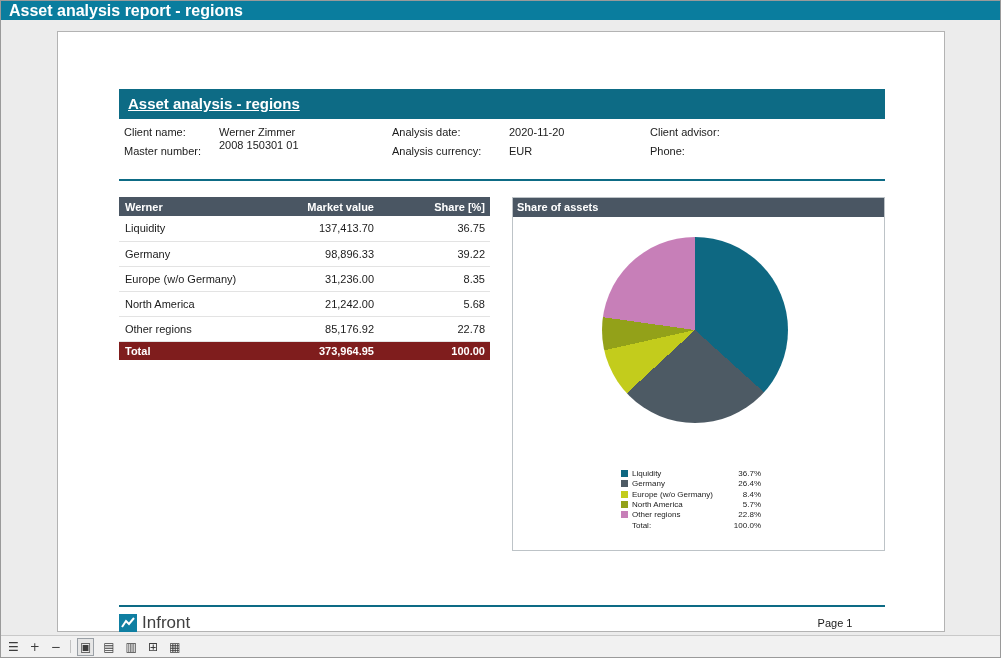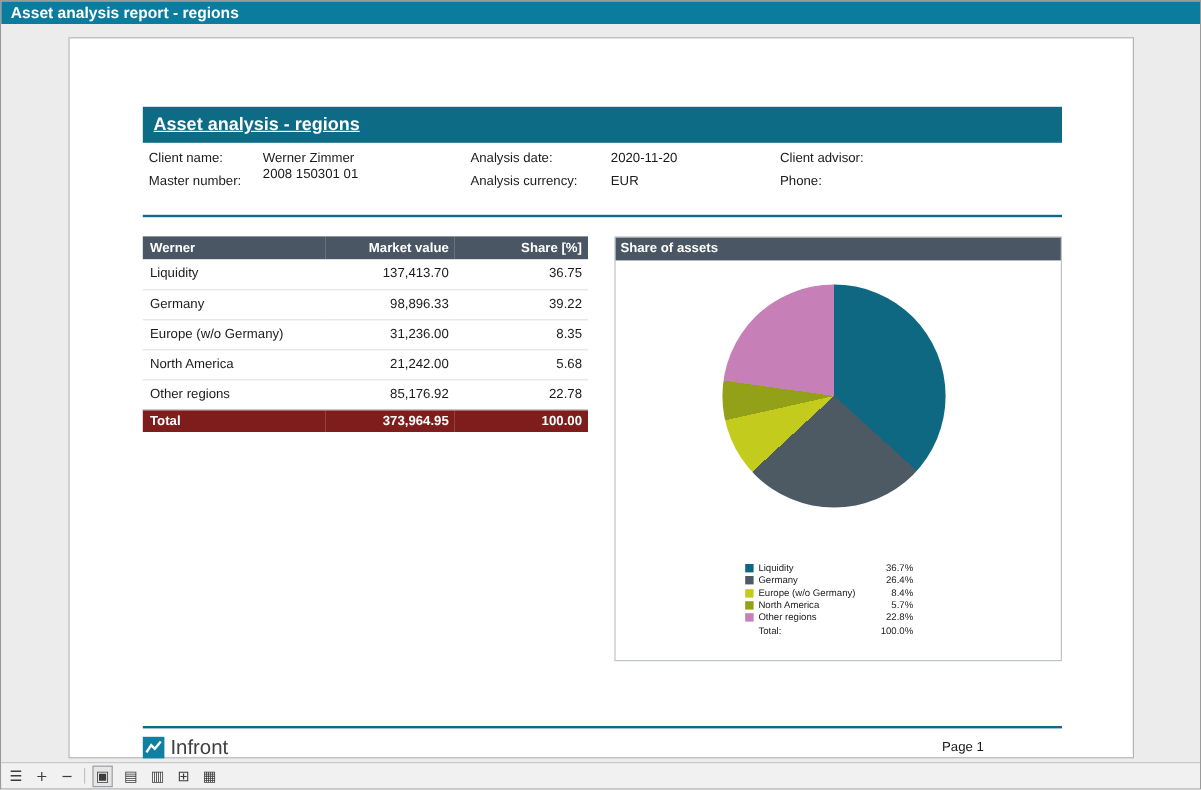--- a/index.html
+++ b/index.html
@@ -3,21 +3,21 @@
 <meta charset="utf-8">
 <style>
   * { box-sizing: border-box; }
   html,body { margin:0; padding:0; width:1001px; height:658px; background:#ececec;
               font-family:"Liberation Sans", sans-serif; }
   .window { position:relative; width:1001px; height:658px; border:1px solid #9a9a9a;
             background:#ececec; overflow:hidden; }
 
   
   .titlebar { position:absolute; top:0; left:0; right:0; height:19px; background:#0a7d9e;
-              color:#fff; font-size:13px; font-weight:bold; line-height:19px; padding-left:8px; }
+              color:#fff; font-size:16px; font-weight:bold; line-height:19px; padding-left:8px; }
 
   
   .content { position:absolute; top:19px; left:0; right:0; bottom:22px; background:#ececec; }
   .page { position:absolute; left:56px; top:11px; width:888px; height:601px; background:#fff;
           border:1px solid #b3b3b3; }
 
   .rpt-header { position:absolute; left:61px; top:57px; width:766px; height:30px; background:#0d6b85;
                 color:#fff; font-size:15px; font-weight:bold; line-height:30px; padding-left:9px;text-decoration:underline; }
 
   .il { position:absolute; font-size:11px; color:#1b1b1b; white-space:nowrap; }
@@ -44,21 +44,21 @@
   .legend { position:absolute; left:108px; top:271px; width:140px; font-size:8px; color:#222; }
   .legend .lrow { position:relative; height:10.3px; }
   .legend .sw { position:absolute; left:0; top:1px; width:7px; height:7px; background:#999; }
   .legend .ll { position:absolute; left:11px; top:0; white-space:nowrap; }
   .legend .lv { position:absolute; right:0; top:0; text-align:right; }
   .legend .total { margin-top:1px; }
 
   
   .logo-sq { position:absolute; left:61px; top:582px; width:18px; height:18px; background:#0f7fa2; }
   .brand { position:absolute; left:84px; top:581px; font-size:17px; color:#404040; }
-  .pageno { position:absolute; left:727px; top:585px; width:100px; text-align:left; font-size:11px; color:#1b1b1b; }
+  .pageno { position:absolute; left:727px; top:585px; width:100px; text-align:center; font-size:11px; color:#1b1b1b; }
 
   
   .toolbar { position:absolute; left:0; right:0; bottom:0; height:22px; background:#f1f1f1;
              border-top:1px solid #c9c9c9; display:flex; align-items:center; padding-left:5px; }
   .tool { font-family:"DejaVu Sans", sans-serif; font-size:12px; color:#3c3c3c; background:none;
           border:none; padding:0 2px; margin-right:7px; line-height:16px; cursor:default; }
   .tool.selected { border:1px solid #9aa0a6; background:#e6e6e6; }
   .tsep { width:1px; height:13px; background:#c2c2c2; margin:0 6px 0 0; }
 </style>
 <title>Asset analysis report - regions</title></head>

